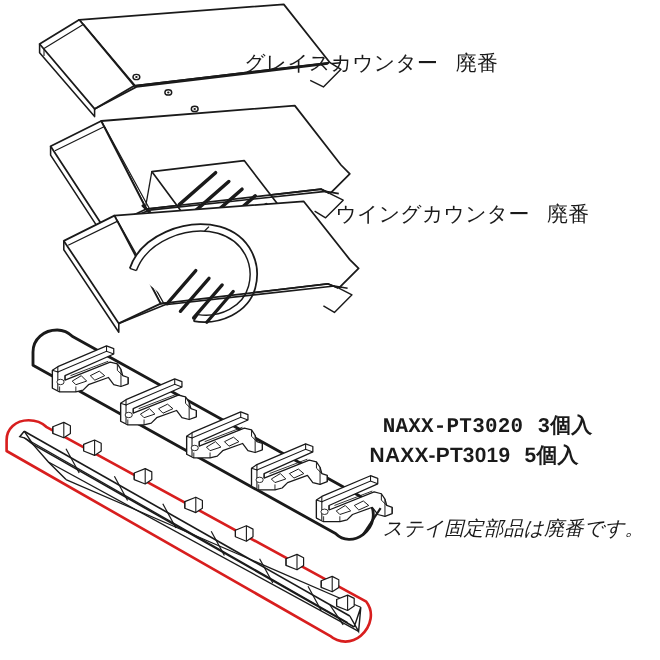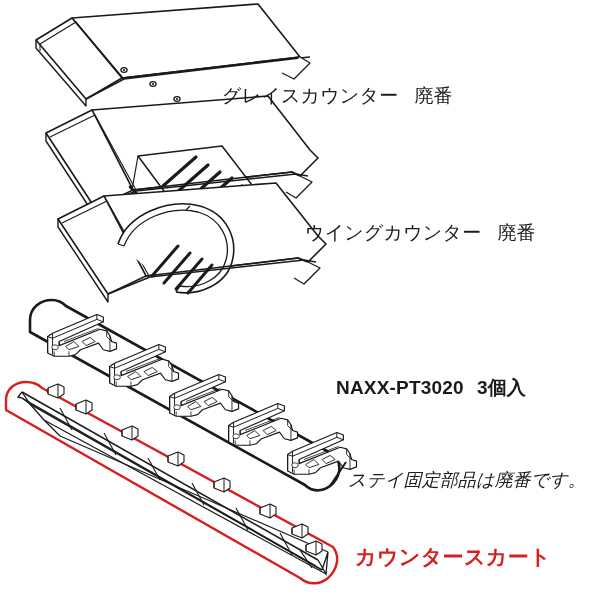--- a/index.html
+++ b/index.html
@@ -27,21 +27,20 @@
   }
   .lbl {
     position: absolute;
     white-space: nowrap;
     color: #1a1a1a;
     line-height: 1.18;
   }
   .lbl-part {
     font-size: 19px;
     letter-spacing: 0.2px;
-    margin-top: 37px;
   }
   .lbl-note {
     font-size: 18px;
     letter-spacing: 0.1px;
   }
   .lbl-bold {
     font-size: 19px;
     font-weight: bold;
     letter-spacing: 0.2px;
   }
@@ -262,22 +261,24 @@
   <div class="lbl lbl-part" style="left:222px; top:48px;">
     <span>グレイスカウンター</span><span class="gap"></span><span>廃番</span>
   </div>
 
   <div class="lbl lbl-part" style="left:305px; top:185px;">
     <span>ウイングカウンター</span><span class="gap"></span><span>廃番</span>
   </div>
 
 
 
-  <div class="lbl lbl-bold" style="left:336px; top:377px;">
+  <div class="lbl lbl-bold" style="left:348px; top:377px;font-family:Liberation Mono, monospace;">
     <span>NAXX-PT3020</span><span class="gap-s"></span><span>3個入</span>
   </div>
 
+  <div class="lbl lbl-bold" style="left:336px; top:404px;">
+    <span>NAXX-PT3019</span><span class="gap-s"></span><span>5個入</span>
+  </div>
 
   <div class="lbl lbl-note" style="left:348px; top:470px;font-style:italic;">ステイ固定部品は廃番です。</div>
 
-  <div class="lbl lbl-red" style="left:355px; top:545px; color:#d81e1e;">カウンタースカート</div>
 
 </div>
 
 </body></html>

